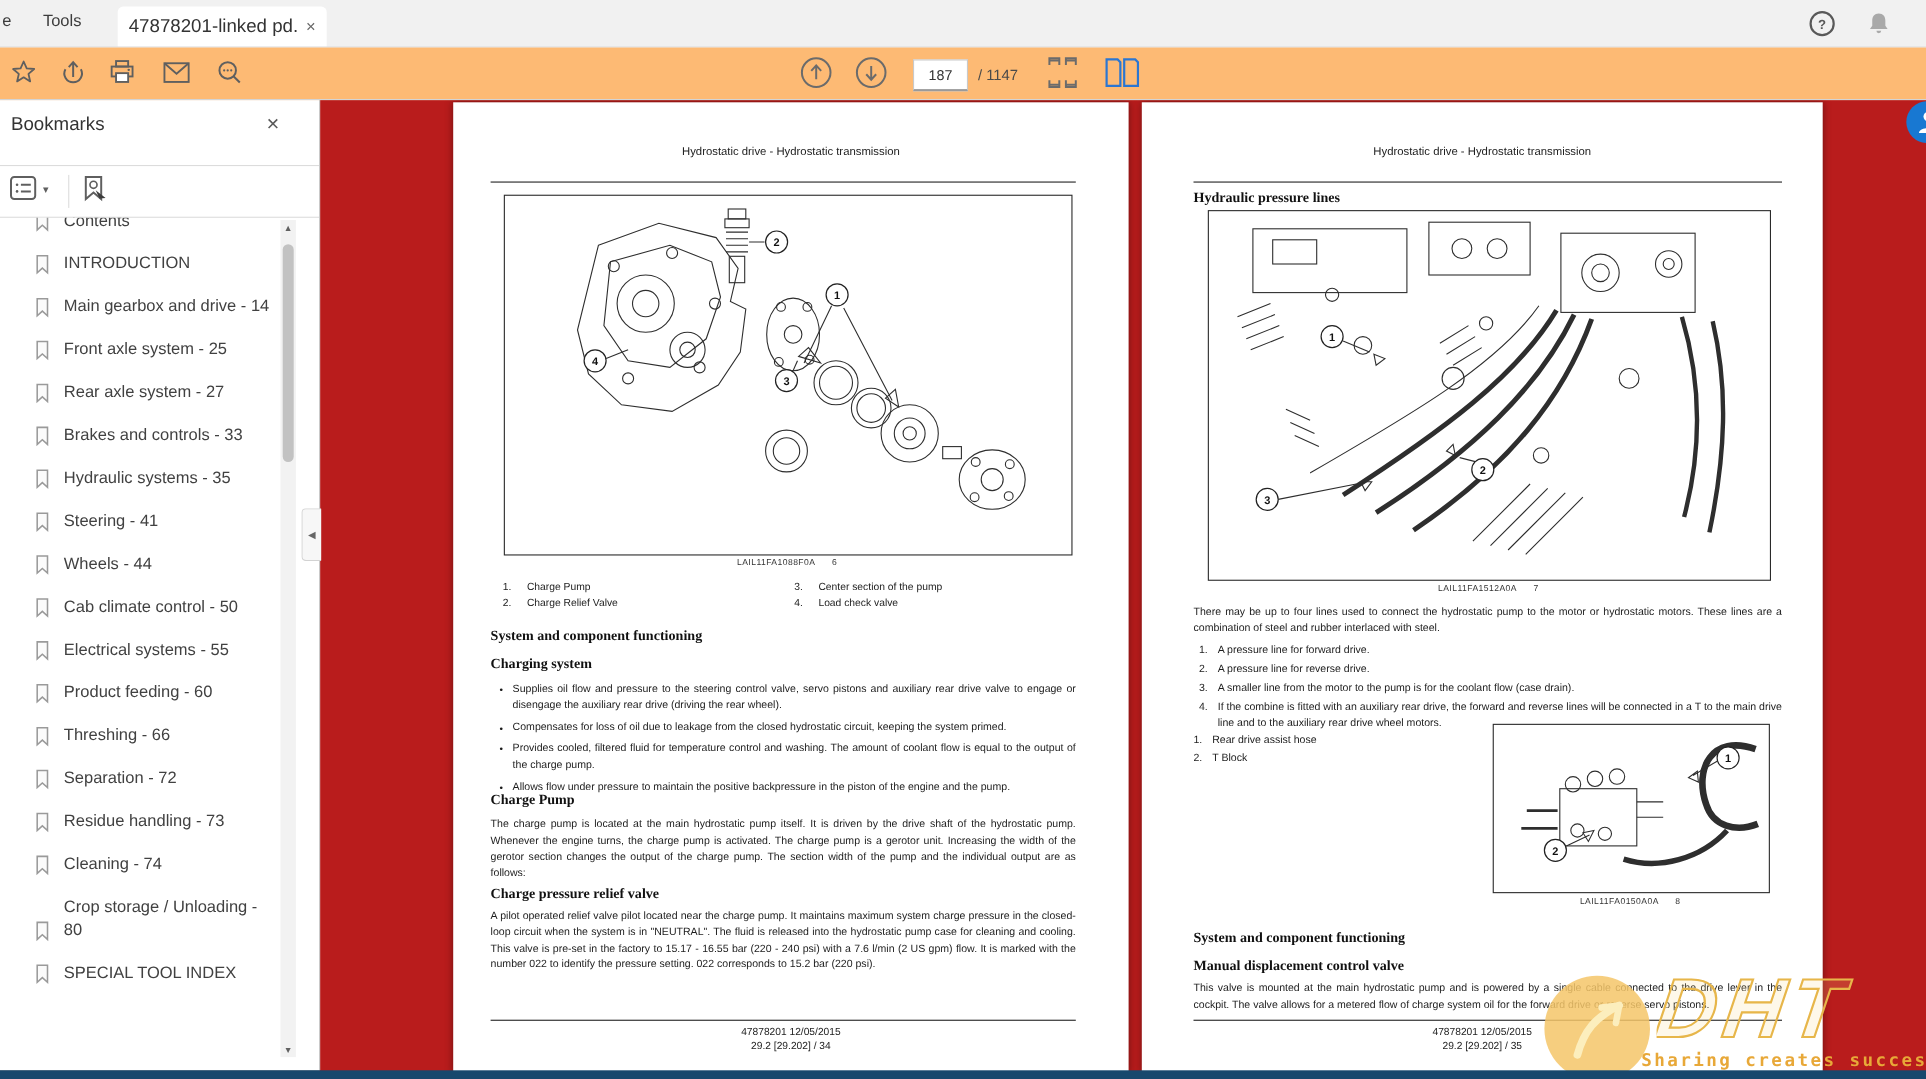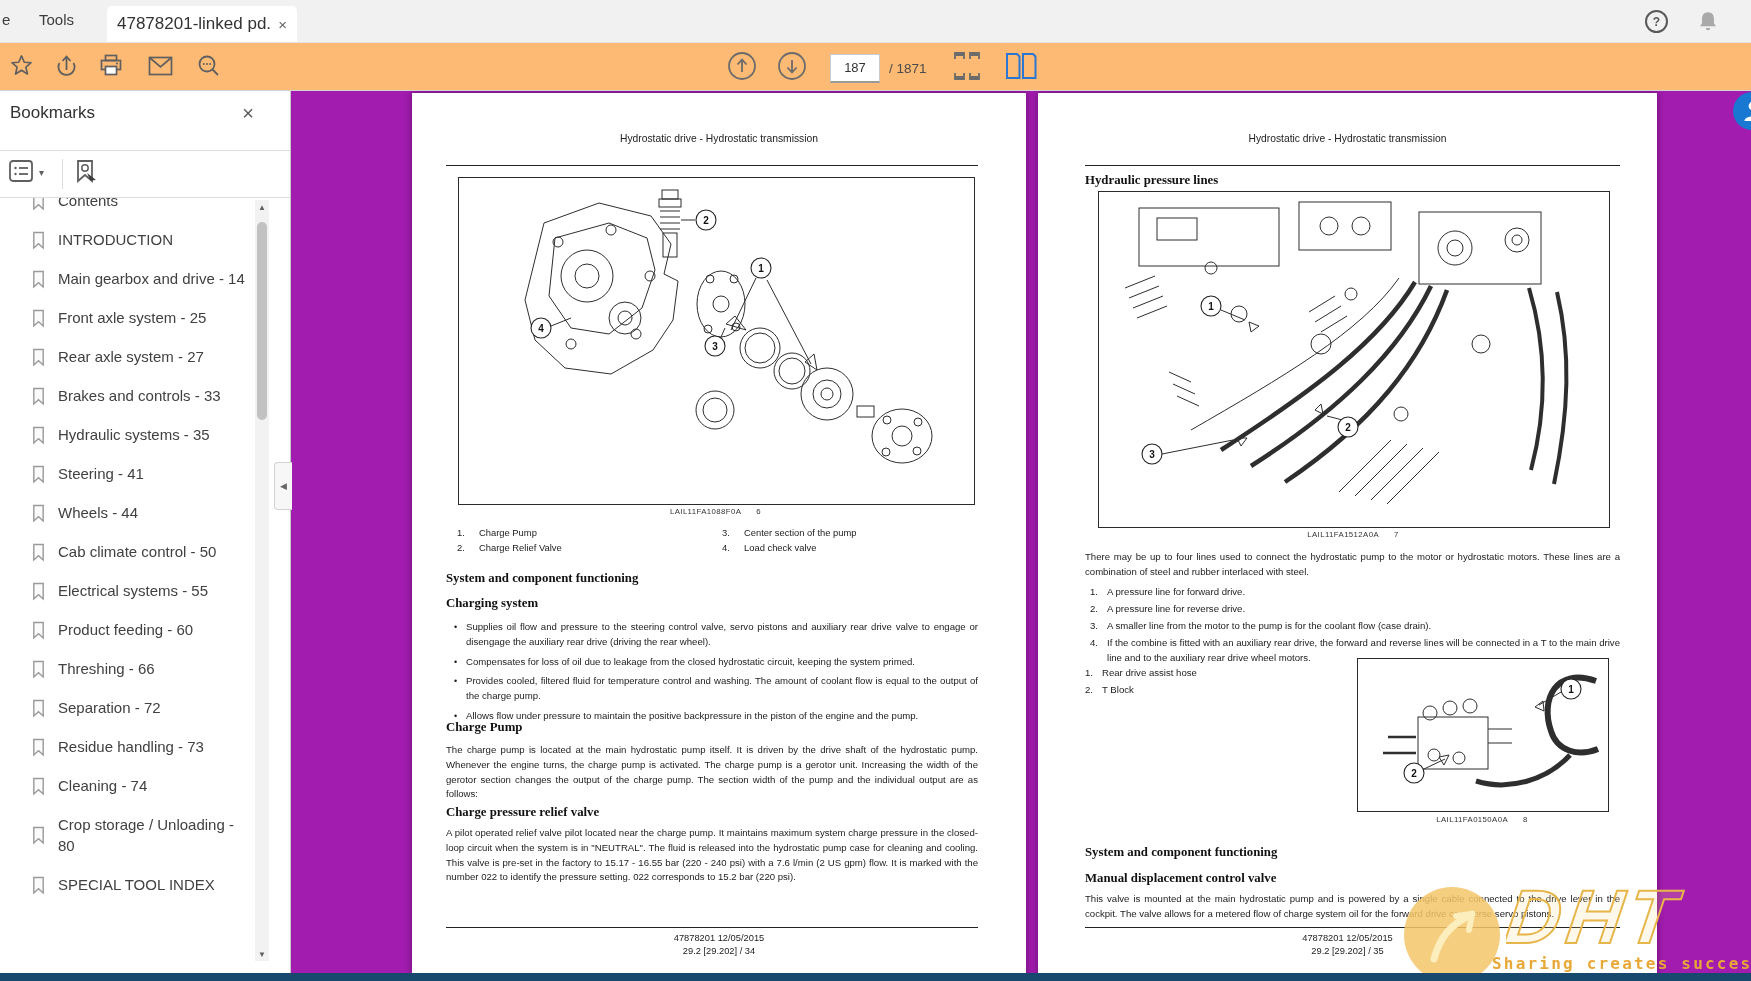--- a/index.html
+++ b/index.html
@@ -33,35 +33,35 @@
            border-right:1px solid #c9c9c9;z-index:10;}
   .sb-title{position:absolute;left:10px;top:13px;font-size:17px;color:#333;}
   .sb-close{position:absolute;right:36px;top:12px;font-size:20px;color:#5a5a5a;}
   .sb-div1{position:absolute;left:0;top:60px;width:290px;border-top:1px solid #dcdcdc;}
   .sb-tools{position:absolute;left:0;top:61px;width:290px;height:46px;}
   .sb-toolbtn{position:absolute;top:8px;display:flex;align-items:center;}
   .sb-sep{position:absolute;left:62px;top:8px;height:30px;border-left:1px solid #dcdcdc;}
   .sb-div2{position:absolute;left:0;top:107px;width:290px;border-top:1px solid #dcdcdc;}
   .bm-list{position:absolute;left:0;top:108px;width:254px;height:760px;overflow:hidden;}
   .bm-inner{margin-top:-17px;}
-  .bm-item{display:flex;align-items:center;padding:9px 6px 9px 31px;gap:12px;}
+  .bm-item{display:flex;align-items:flex-end;padding:9px 6px 9px 31px;gap:12px;}
   .bm-ico{flex:0 0 15px;margin-top:1px;}
   .bm-ico path{fill:#fbfbfb;stroke:#9a9a9a;stroke-width:1.5;}
   .bm-label{font-size:15px;line-height:21px;color:#414141;}
   
   .sb-scroll{position:absolute;left:255px;top:110px;width:14px;height:761px;background:#f2f2f2;}
   .sb-sarrow{position:absolute;left:0;width:14px;height:14px;font-size:8px;color:#606060;
              display:flex;align-items:center;justify-content:center;}
   .sb-thumb{position:absolute;left:2px;top:22px;width:10px;height:198px;background:#c2c2c2;border-radius:5px;}
   .collapse-handle{position:absolute;left:274px;top:372px;width:17px;height:46px;background:#f7f7f7;
                    border:1px solid #d2d2d2;border-right:none;border-radius:4px 0 0 4px;
                    display:flex;align-items:center;justify-content:center;font-size:9px;color:#666;z-index:12;}
 
   
-  .docarea{position:absolute;left:290px;top:90px;width:1461px;height:891px;background:#a21caf;overflow:hidden;}
+  .docarea{position:absolute;left:290px;top:90px;width:1461px;height:891px;background:#b91c1c;overflow:hidden;}
   .page{position:absolute;top:3px;height:882px;background:#ffffff;box-shadow:0 0 7px rgba(0,0,0,.4);}
   .page-left{left:122px;width:614px;}
   .page-right{left:748px;width:619px;}
   .ph{position:absolute;top:40px;left:0;right:0;text-align:center;font-size:10.3px;color:#222;}
   .prule{position:absolute;top:72px;border-top:1.3px solid #222;}
   .pl .prule{left:34px;width:532px;} .pr .prule{left:47px;width:535px;}
   .figbox{position:absolute;border:1.4px solid #2a2a2a;background:#fff;}
   .figcap{position:absolute;text-align:center;font-size:7.8px;color:#333;letter-spacing:.4px;white-space:pre;}
   .sect{position:absolute;font-size:12.8px;font-weight:bold;color:#111;font-family:Liberation Serif, serif;}
   .body-txt{position:absolute;font-size:9.6px;line-height:14.8px;color:#1c1c1c;text-align:justify;}
@@ -157,21 +157,21 @@
         <path d="M16 22 V10 M11.5 14.5 L16 9.5 L20.5 14.5" fill="none" stroke="#6b6b6b" stroke-width="1.8"></path>
       </svg>
     </span>
     <span style="margin-right:22px;">
       <svg width="32" height="32" viewBox="0 0 32 32">
         <circle cx="16" cy="16" r="13" fill="none" stroke="#6b6b6b" stroke-width="1.8"></circle>
         <path d="M16 10 V22 M11.5 17.5 L16 22.5 L20.5 17.5" fill="none" stroke="#6b6b6b" stroke-width="1.8"></path>
       </svg>
     </span>
     <input class="page-input" value="187" style="">
-    <span class="page-total">/ 1871</span>
+    <span class="page-total">/ 1147</span>
     <span style="margin-left:26px;">
       <svg width="28" height="30" viewBox="0 0 28 30">
         <path d="M2 8 V2 H11 V8 M2 4 H11" fill="none" stroke="#6b6b6b" stroke-width="1.8"></path>
         <path d="M17 8 V2 H26 V8 M17 4 H26" fill="none" stroke="#6b6b6b" stroke-width="1.8"></path>
         <path d="M2 22 V28 H11 V22 M2 26 H11" fill="none" stroke="#6b6b6b" stroke-width="1.8"></path>
         <path d="M17 22 V28 H26 V22 M17 26 H26" fill="none" stroke="#6b6b6b" stroke-width="1.8"></path>
       </svg>
     </span>
     <span style="margin-left:24px;">
       <svg width="32" height="28" viewBox="0 0 32 28">

